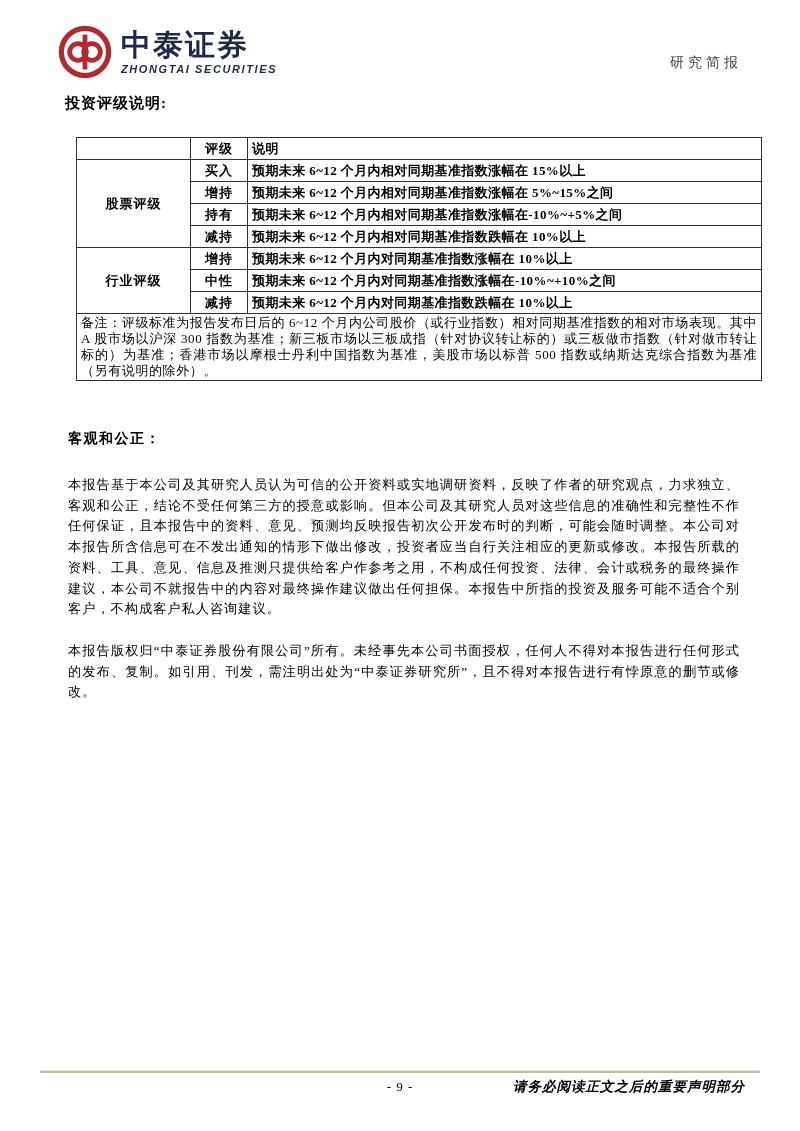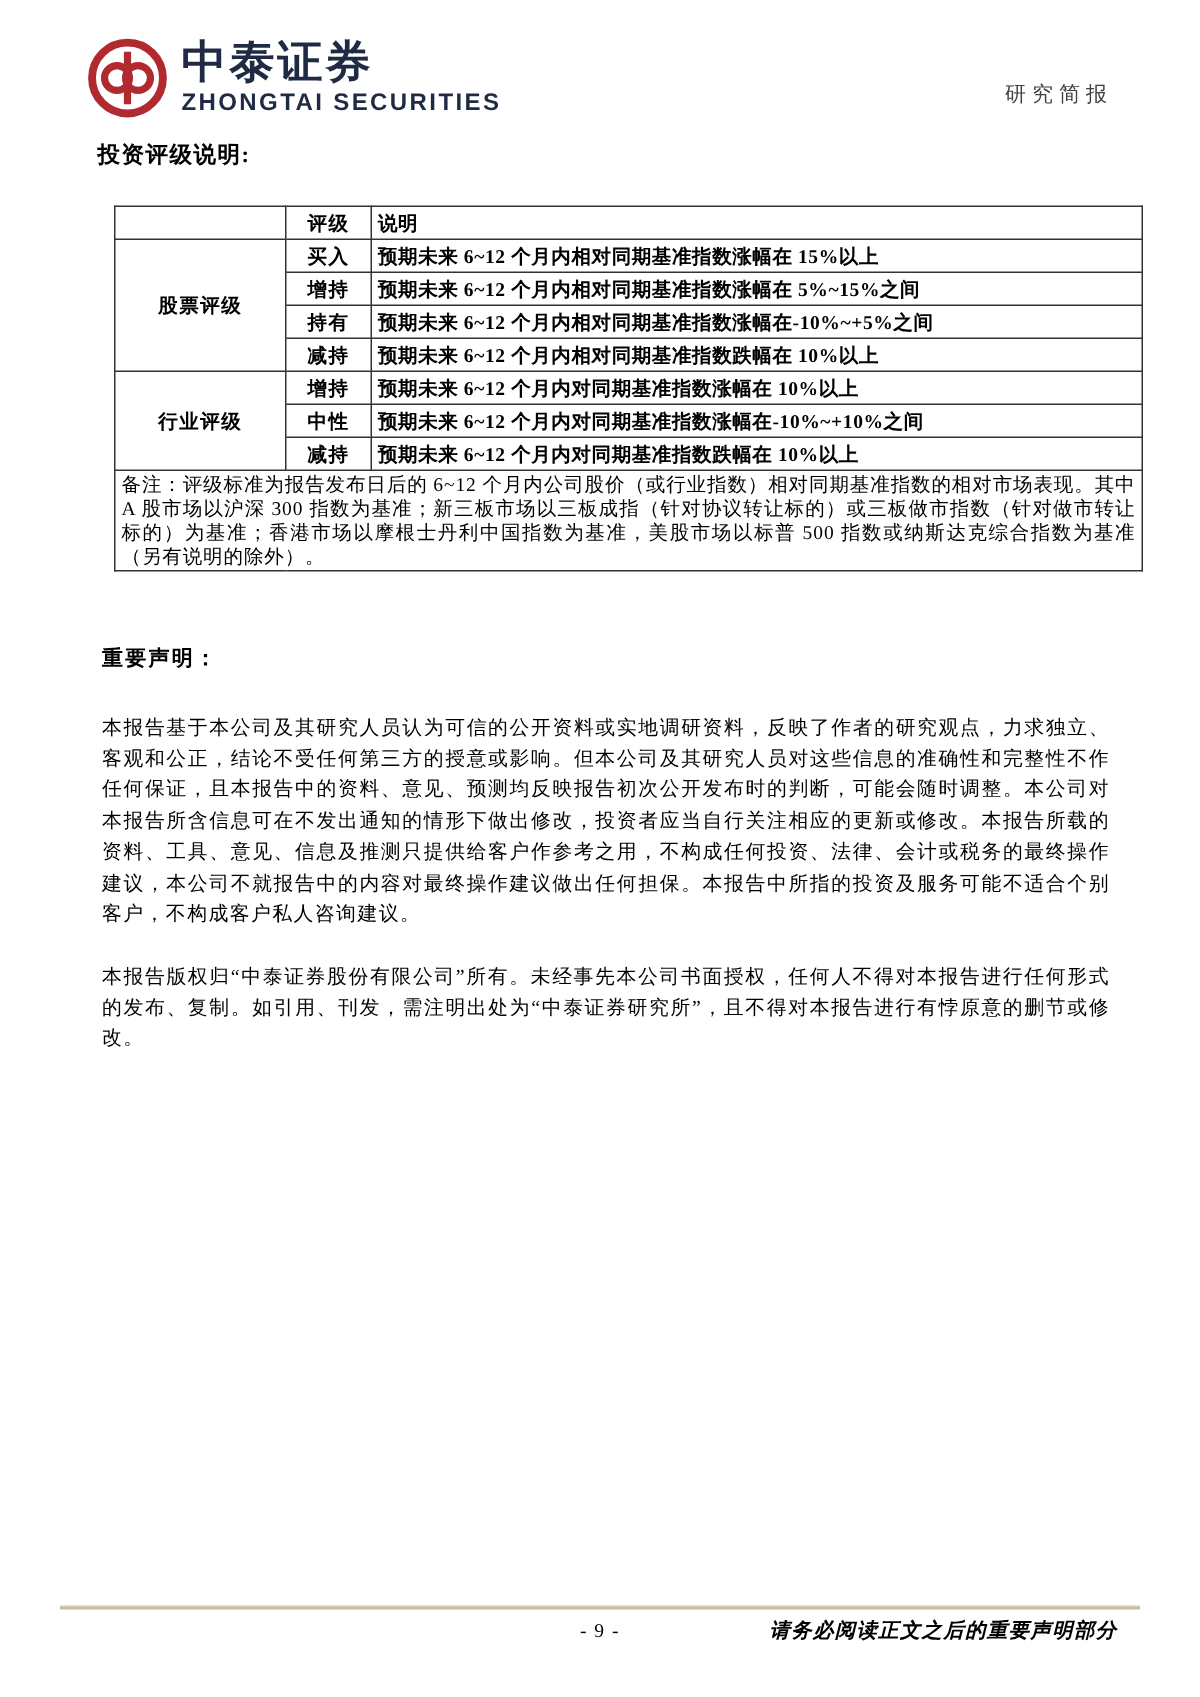--- a/index.html
+++ b/index.html
@@ -13,21 +13,21 @@
   .header { position:absolute; left:0; top:0; width:800px; height:90px; }
   .logo { position:absolute; left:57px; top:24px; display:flex; align-items:center; }
   .logo-emblem { width:56px; height:56px; margin-right:8px; }
   .logo-textblock { display:flex; flex-direction:column; justify-content:center; }
   .logo-cn {
     font-family:"Liberation Sans", sans-serif; font-weight:bold;
     font-size:30px; line-height:32px; color:#1f2b45; letter-spacing:2px;
   }
   .logo-en {
     font-family:"Liberation Sans", sans-serif; font-weight:bold;
-    font-size:16px; color:#1f2b45; letter-spacing:1.6px; margin-top:2px;
+    font-size:11px; color:#1f2b45; letter-spacing:1.6px; margin-top:2px;font-style:italic;
   }
   .doc-type {
     position:absolute; right:58px; top:54px;
     font-size:14px; letter-spacing:4px; color:#404040;
   }
 
   
   .rating-title {
     position:absolute; left:65px; top:94px;
     font-size:15px; font-weight:bold; letter-spacing:1px;
@@ -131,21 +131,21 @@
           <td class="col-desc">预期未来 6~12 个月内对同期基准指数跌幅在 10%以上</td>
         </tr>
         <tr>
           <td class="note-cell" colspan="3">备注：评级标准为报告发布日后的 6~12 个月内公司股价（或行业指数）相对同期基准指数的相对市场表现。其中 A 股市场以沪深 300 指数为基准；新三板市场以三板成指（针对协议转让标的）或三板做市指数（针对做市转让标的）为基准；香港市场以摩根士丹利中国指数为基准，美股市场以标普 500 指数或纳斯达克综合指数为基准（另有说明的除外）。</td>
         </tr>
       </tbody>
     </table>
   </div>
 
   <div class="statement">
-    <div class="statement-title">重要声明：</div>
+    <div class="statement-title">客观和公正：</div>
     <p>本报告基于本公司及其研究人员认为可信的公开资料或实地调研资料，反映了作者的研究观点，力求独立、客观和公正，结论不受任何第三方的授意或影响。但本公司及其研究人员对这些信息的准确性和完整性不作任何保证，且本报告中的资料、意见、预测均反映报告初次公开发布时的判断，可能会随时调整。本公司对本报告所含信息可在不发出通知的情形下做出修改，投资者应当自行关注相应的更新或修改。本报告所载的资料、工具、意见、信息及推测只提供给客户作参考之用，不构成任何投资、法律、会计或税务的最终操作建议，本公司不就报告中的内容对最终操作建议做出任何担保。本报告中所指的投资及服务可能不适合个别客户，不构成客户私人咨询建议。</p>
     <p>本报告版权归“中泰证券股份有限公司”所有。未经事先本公司书面授权，任何人不得对本报告进行任何形式的发布、复制。如引用、刊发，需注明出处为“中泰证券研究所”，且不得对本报告进行有悖原意的删节或修改。</p>
   </div>
 
   <div class="footer-divider"></div>
   <div class="page-number">- 9 -</div>
   <div class="footer-notice">请务必阅读正文之后的重要声明部分</div>
 
 </div>
 

